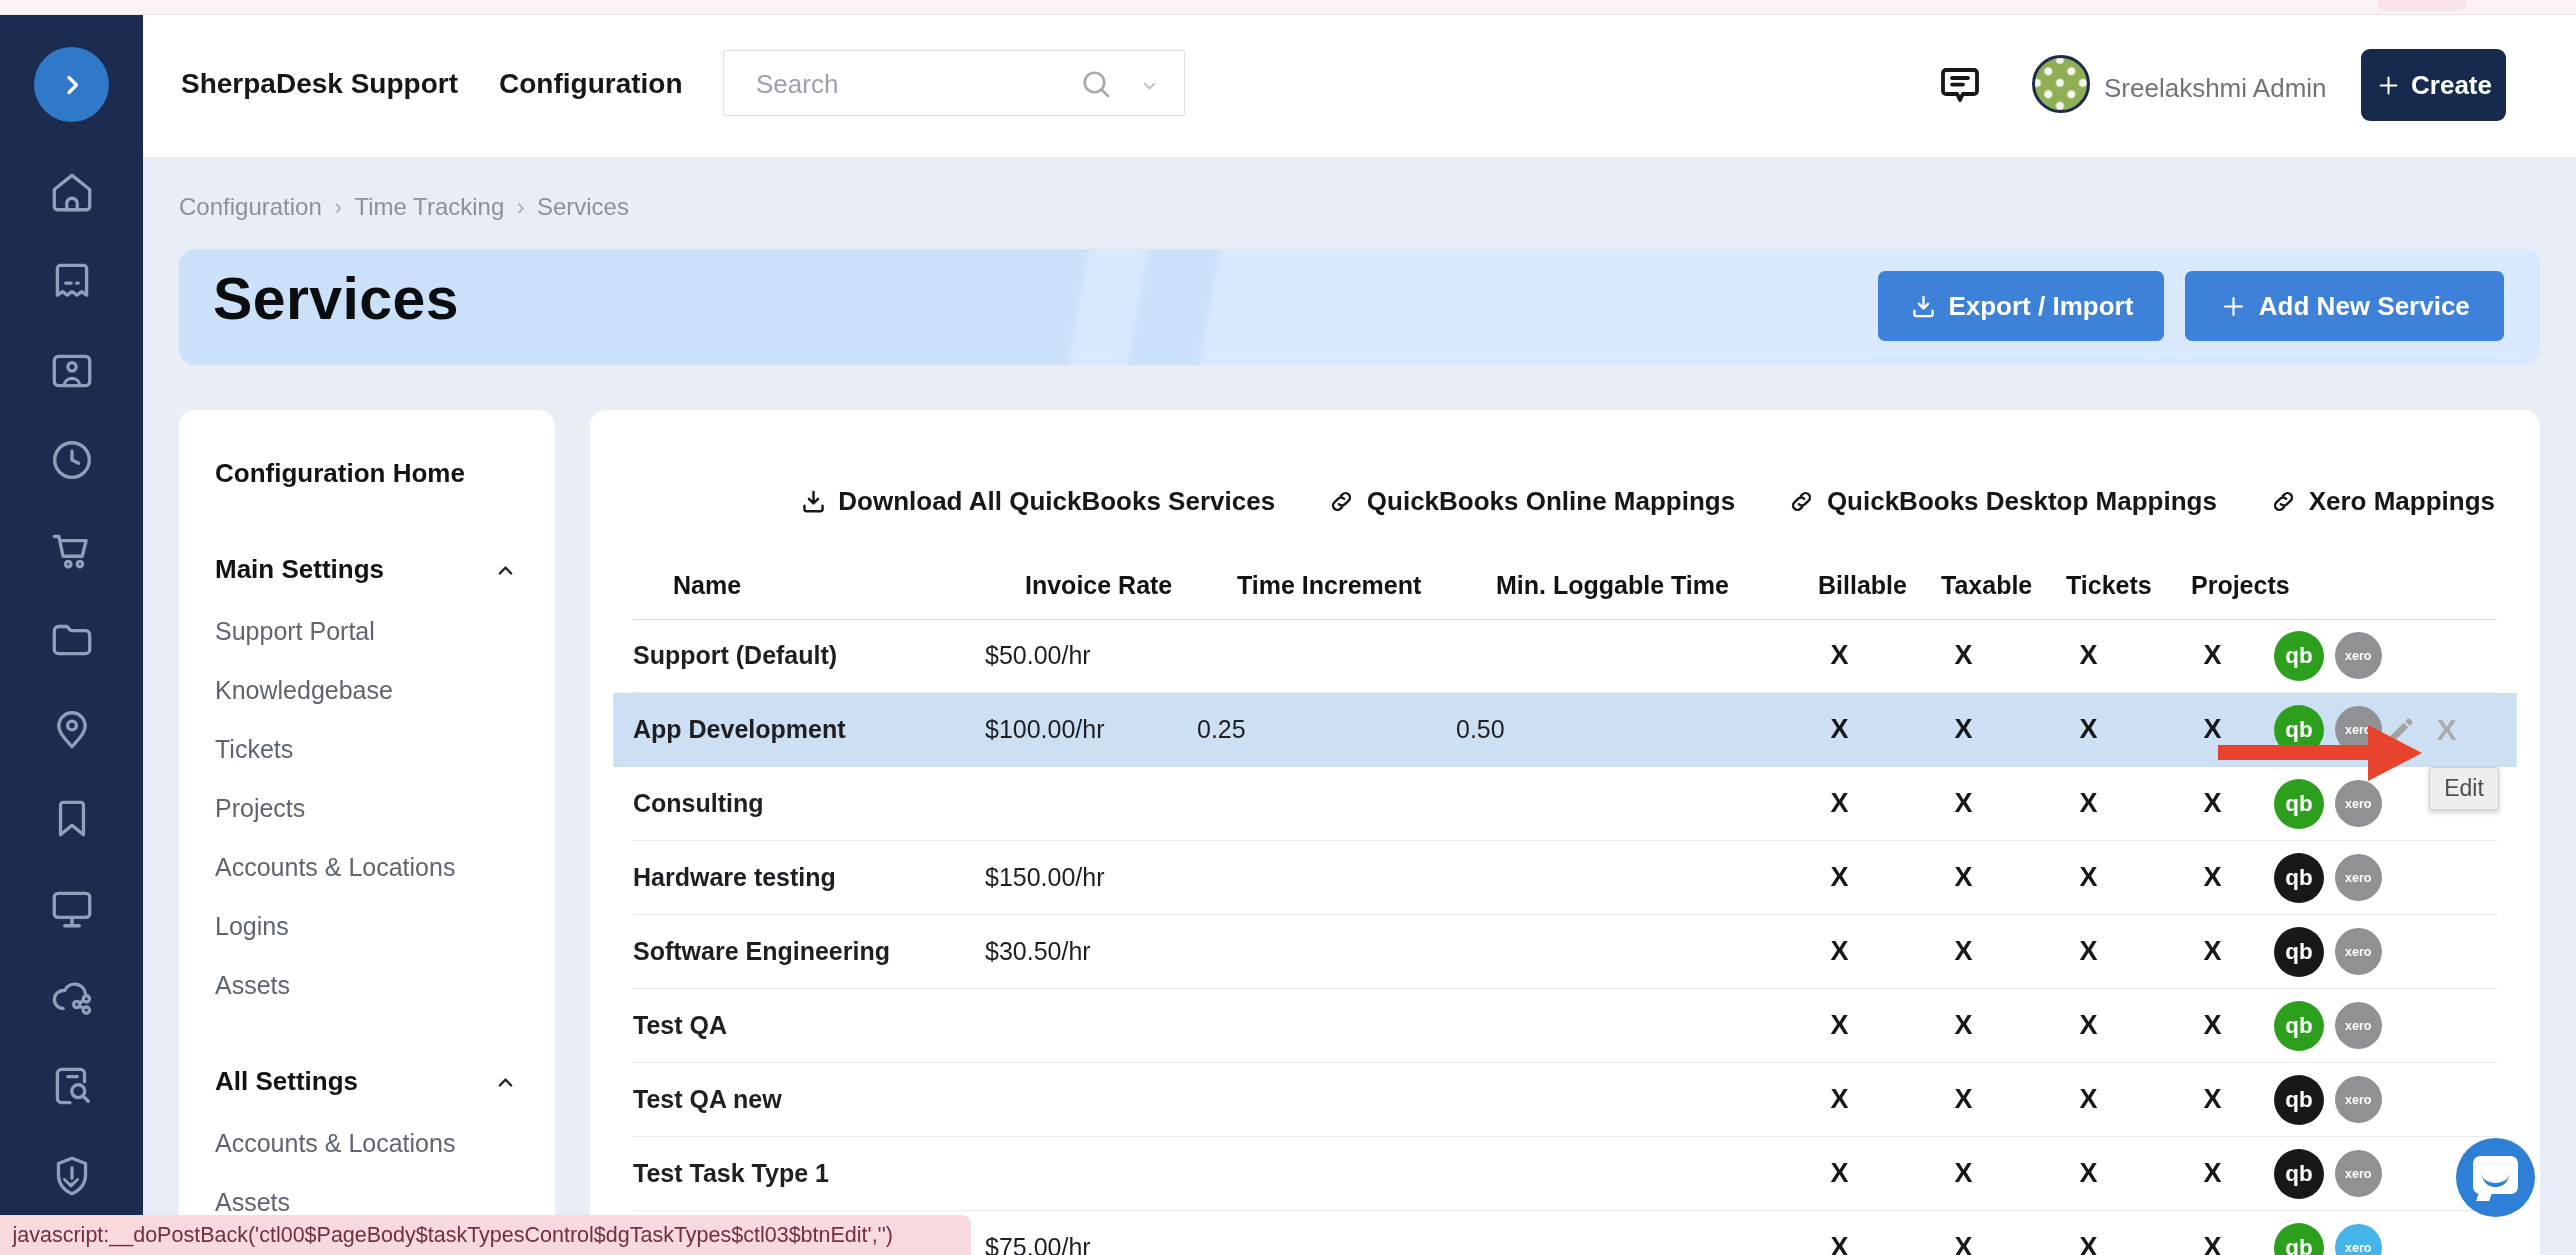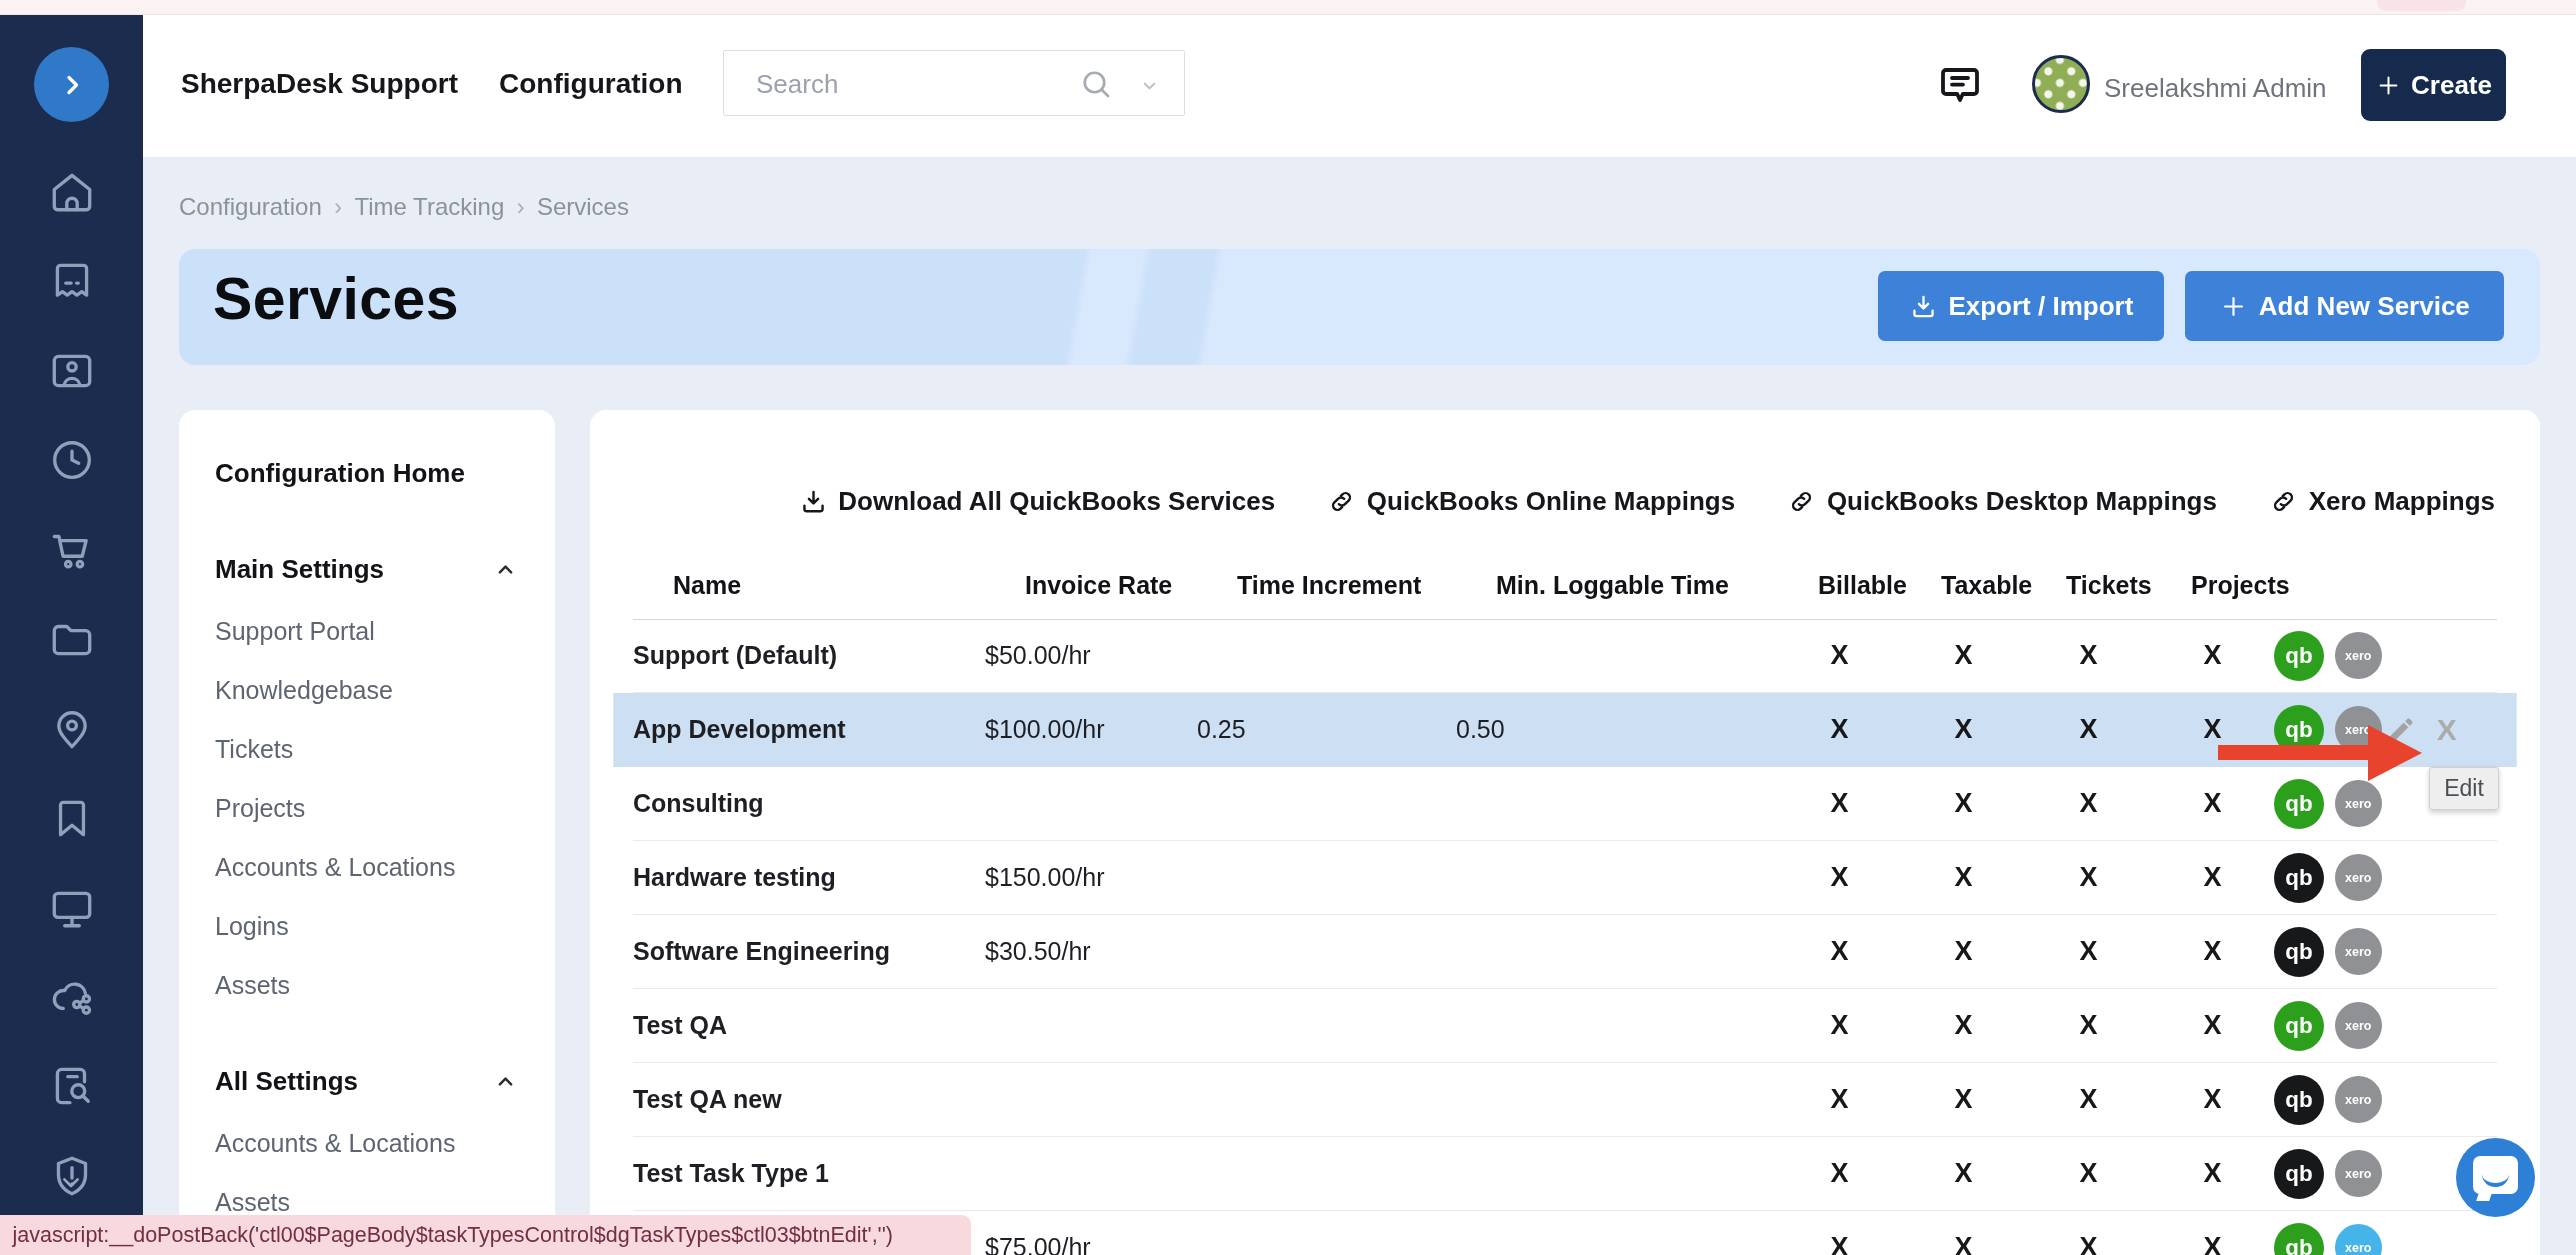--- a/index.html
+++ b/index.html
@@ -59,21 +59,21 @@
           color:#fff;font-size:26px;font-weight:700;display:flex;align-items:center;justify-content:center;
           gap:10.7px;cursor:pointer;}
   .blue-btn svg{width:29px;height:29px;}
   .btn-export{left:1878px;width:286px;}
   .btn-add{left:2185px;width:319px;}
 
   
   .cfg-card{position:absolute;left:179px;top:410px;width:376px;height:886px;background:#fff;
           border-radius:16px;z-index:2;box-sizing:border-box;padding:48px 36px 0 36px;overflow:hidden;}
   .cfg-home{font-size:26px;font-weight:700;color:#121316;line-height:30px;cursor:pointer;}
-  .cfg-sec{margin-top:66px;display:flex;justify-content:space-between;align-items:center;cursor:pointer;}
+  .cfg-sec{margin-top:66px;display:flex;justify-content:space-between;align-items:flex-end;cursor:pointer;}
   .cfg-sec .lbl{font-size:26px;font-weight:700;color:#121316;line-height:30px;}
   .cfg-sec .chv{width:27px;height:27px;color:#2a2c30;}
   .cfg-items{margin:0;padding:0;list-style:none;}
   .cfg-items li{margin-top:29px;font-size:25px;color:#5e6570;line-height:30px;cursor:pointer;}
   .cfg-items li:first-child{margin-top:32px;}
 
   
   .main-card{position:absolute;left:590px;top:410px;width:1950px;height:886px;background:#fff;
           border-radius:16px;z-index:2;overflow:hidden;}
   .links-row{position:absolute;top:76px;right:45px;display:flex;gap:52px;align-items:center;}

